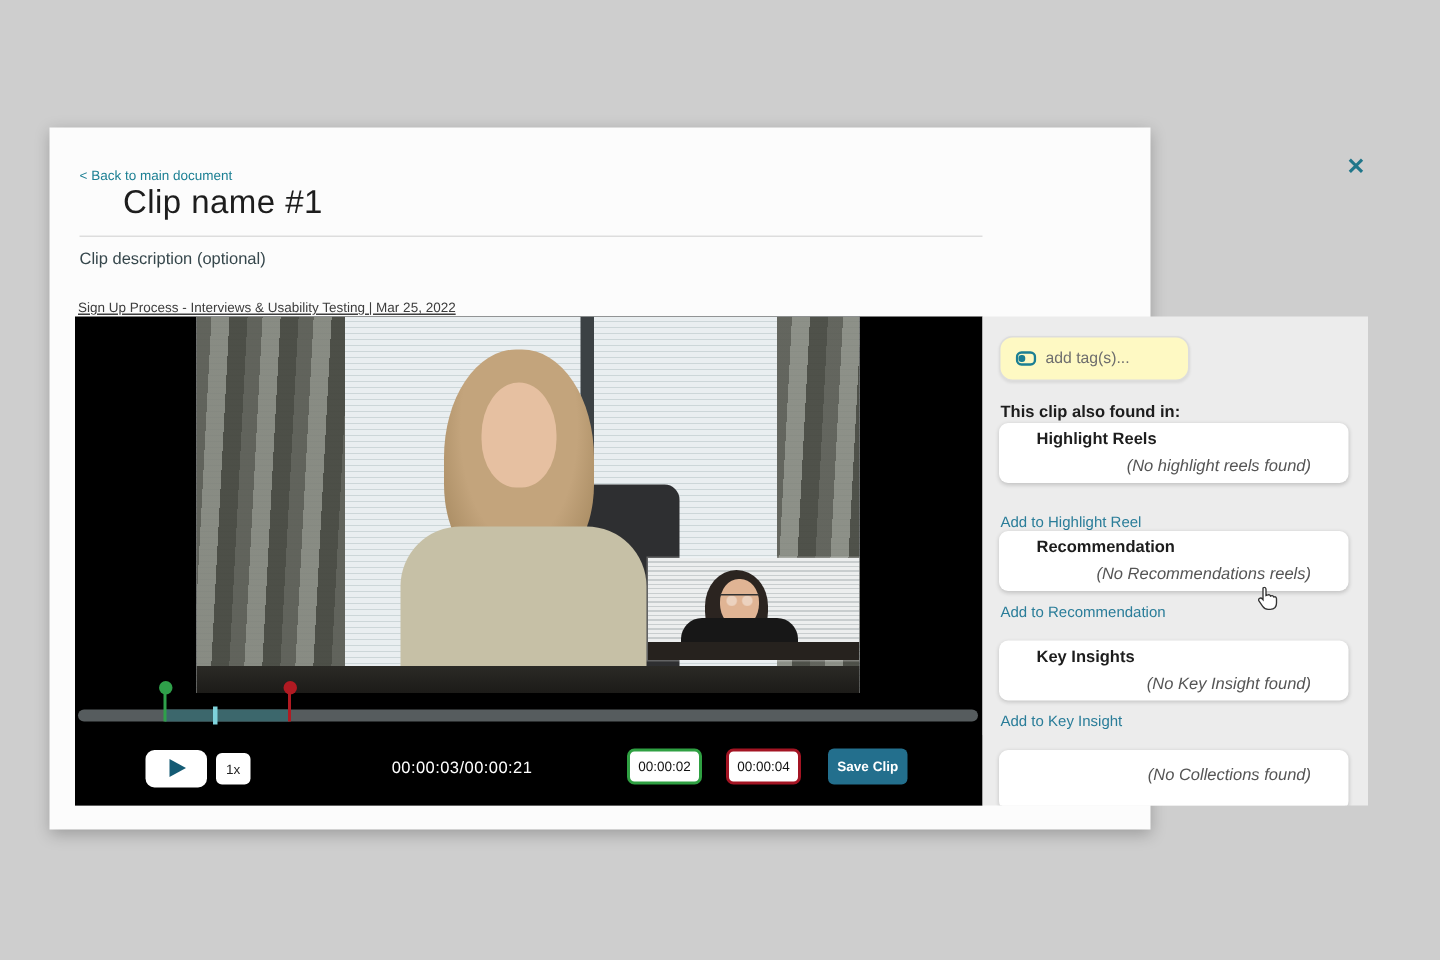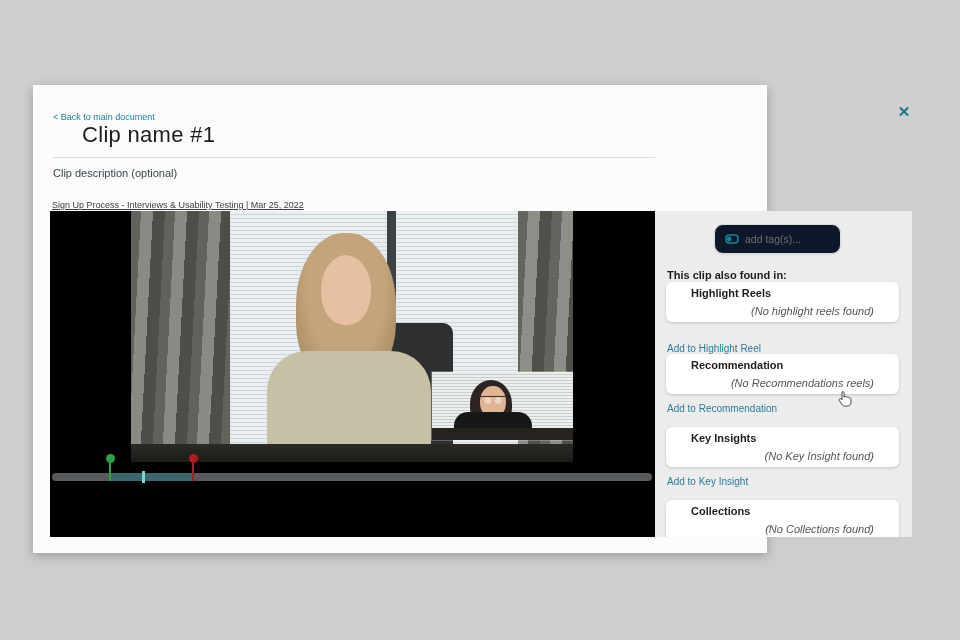--- a/index.html
+++ b/index.html
@@ -172,23 +172,23 @@
     font-family:"Liberation Sans", sans-serif;
   }
 
   
   .sidebar {
     position:absolute; left:622px; top:126px; width:257px; height:326px;
     background:#ececec; overflow:hidden;
   }
   .tag-input {
     position:absolute; left:11px; top:13px; width:127px; height:30px;
-    background:#0f172a; border:1px solid #ddd; border-radius:9px;
+    background:#fef9c3; border:1px solid #ddd; border-radius:9px;
     display:flex; align-items:center; gap:6px; padding:0 10px;
-    cursor:text; box-shadow:0 1px 2px rgba(0,0,0,.08);margin-left:48px;
+    cursor:text; box-shadow:0 1px 2px rgba(0,0,0,.08);
   }
   .tag-input .ph { font-size:10.5px; color:#6e6e6e; }
   .found-in-label {
     position:absolute; left:12px; top:58px;
     font-size:11px; font-weight:bold; color:#1d1d1d;
   }
   .side-card {
     position:absolute; left:11px; width:233px; height:40px;
     background:#fff; border-radius:6px; box-shadow:0 1px 3px rgba(0,0,0,.18);
     padding:5px 25px;
@@ -242,20 +242,30 @@
     </div>
 
     <div class="timeline">
       <div class="track"></div>
       <div class="selection" id="tl-sel" style="left: 60.2px; width: 82.8px;"></div>
       <div class="playhead" id="tl-ph" style="left: 91.7px;"></div>
       <div class="pin start" id="tl-start" style="left: 55.7px;"></div>
       <div class="pin end" id="tl-end" style="left: 138.5px;"></div>
     </div>
 
+    <div class="controls">
+      <button class="play-btn">
+        <span class="play-tri"></span>
+      </button>
+      <button class="speed-btn">1x</button>
+      <div class="time-display">00:00:03/00:00:21</div>
+      <div class="stamp start-stamp">00:00:02</div>
+      <div class="stamp end-stamp">00:00:04</div>
+      <button class="save-btn">Save Clip</button>
+    </div>
   </div>
 
   <div class="sidebar">
     <div class="tag-input">
       <svg width="14" height="10" viewBox="0 0 14 10">
         <rect x="1" y="1" width="12" height="8" rx="3" fill="none" stroke="#1b7f93" stroke-width="1.6"></rect>
         <rect x="2" y="2.6" width="4.5" height="4.8" rx="2" fill="#1b7f93"></rect>
       </svg>
       <span class="ph">add tag(s)...</span>
     </div>
@@ -274,21 +284,20 @@
     </div>
     <div class="side-link link2">Add to Recommendation</div>
 
     <div class="side-card card3">
       <div class="sc-title">Key Insights</div>
       <div class="sc-empty">(No Key Insight found)</div>
     </div>
     <div class="side-link link3">Add to Key Insight</div>
 
     <div class="side-card card4">
-      <div class="sc-title">Collections</div>
       <div class="sc-empty">(No Collections found)</div>
     </div>
   </div>
 
   <svg class="cursor" viewBox="0 0 14 16">
     <path d="M4 1 C5 0.2 6 0.6 6 2 L6 6 L7.2 5.6 C8 5.3 8.8 5.6 9 6.4 L9.4 6.2 C10.2 5.9 11 6.2 11.2 7 L11.6 6.9 C12.4 6.7 13 7.2 13 8.2 L13 11 C13 13.6 11.4 15.2 8.8 15.2 L7.4 15.2 C5.8 15.2 4.8 14.6 3.8 13.2 L1.4 9.8 C0.9 9.1 1 8.3 1.7 7.9 C2.3 7.5 3.1 7.7 3.6 8.3 L4 8.8 L4 2 Z" fill="#fff" stroke="#333" stroke-width="0.9"></path>
   </svg>
 </div>
 
 </body></html>

